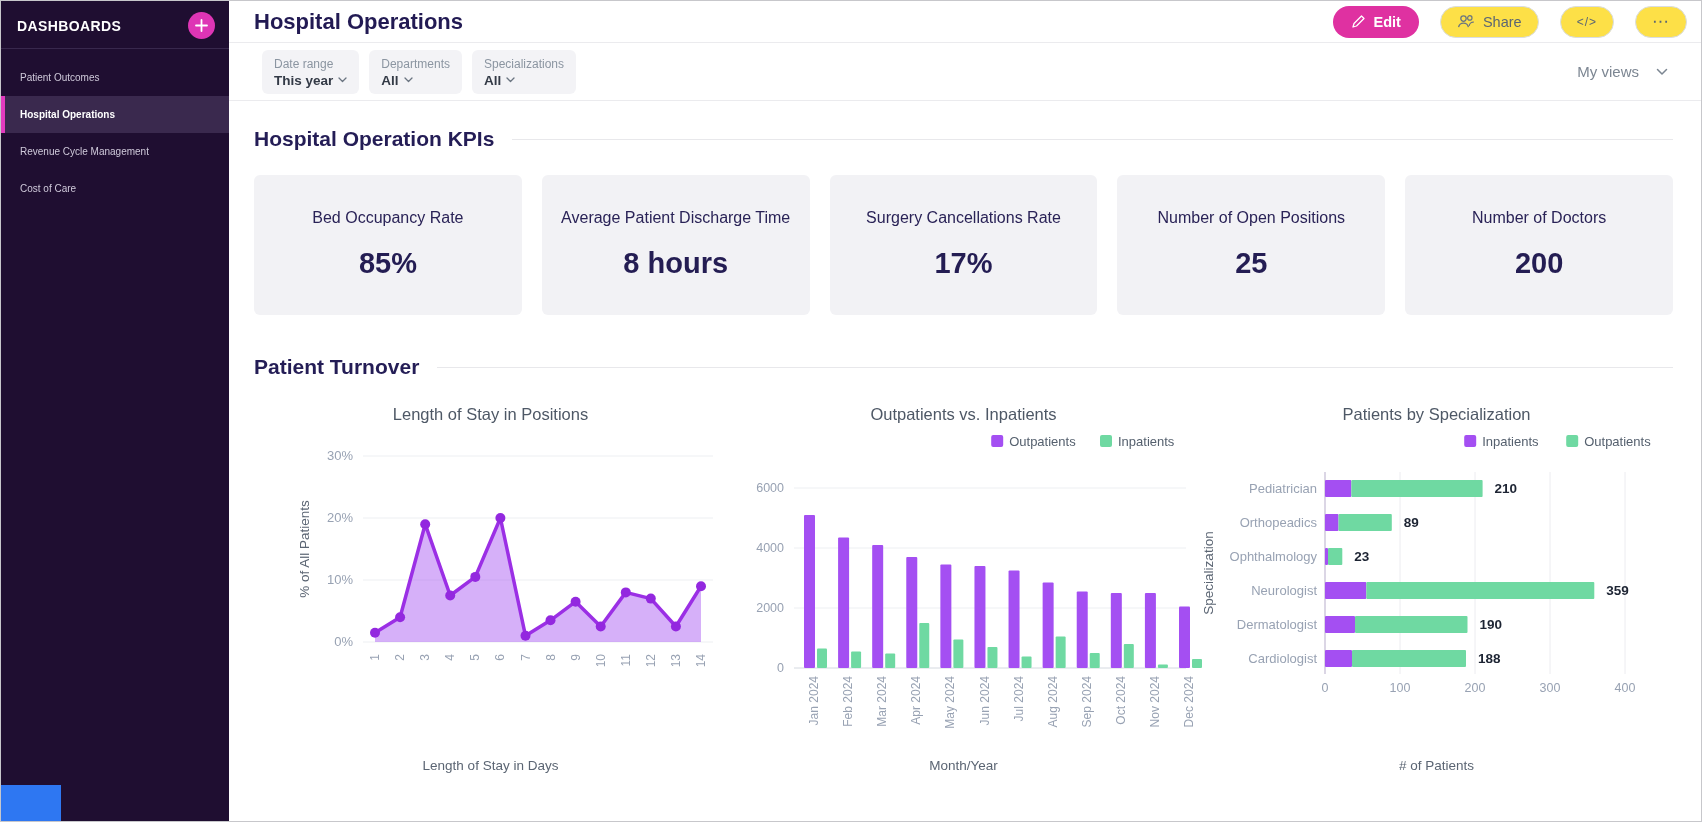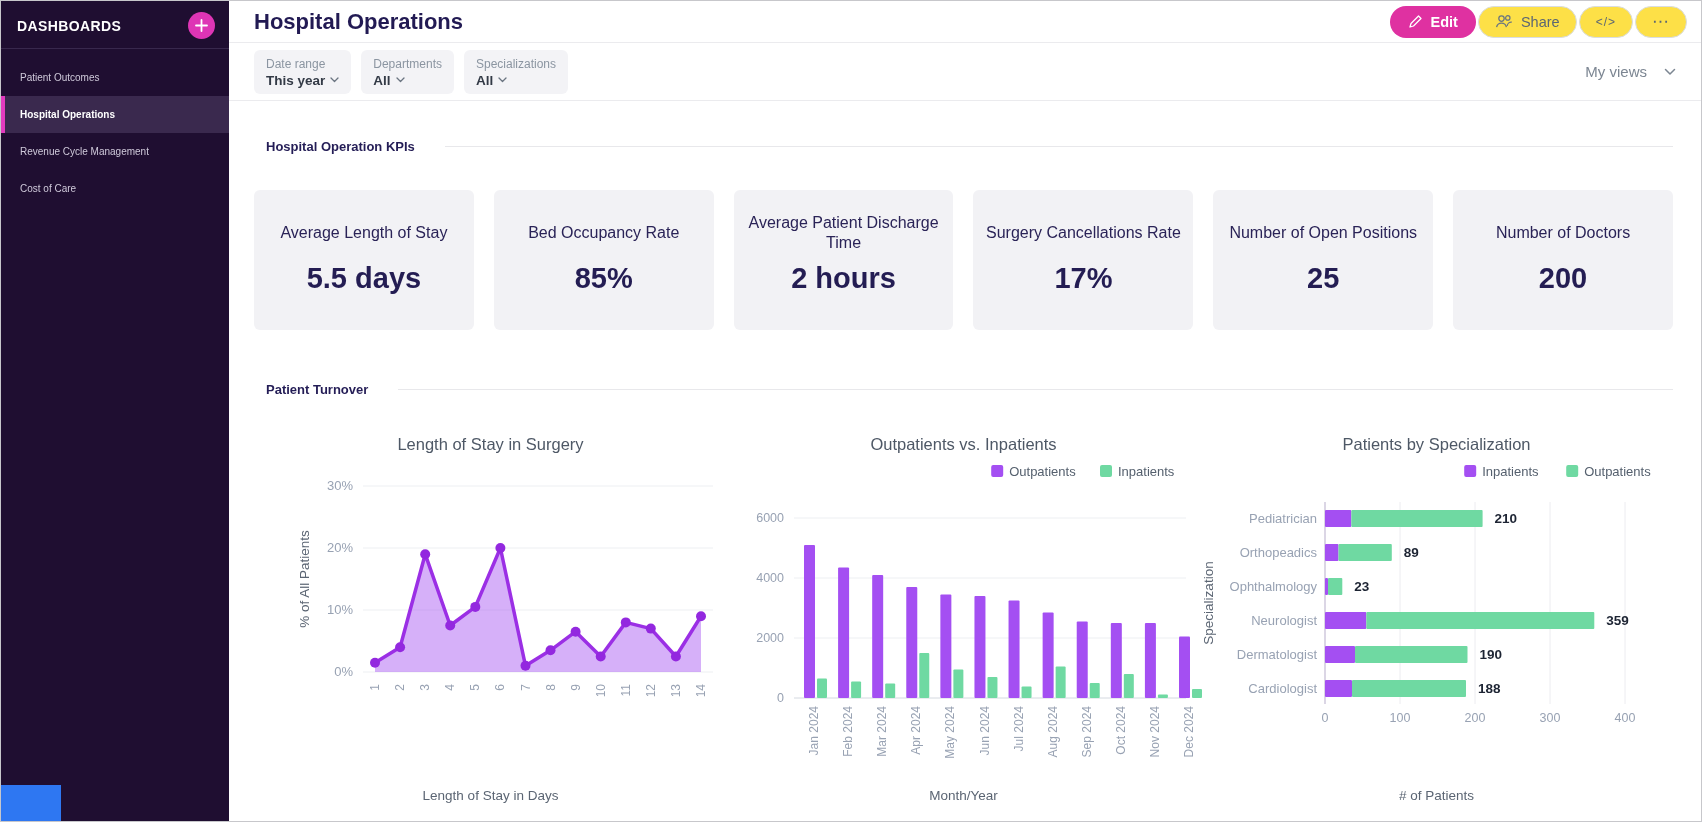--- a/index.html
+++ b/index.html
@@ -14,38 +14,38 @@
   .add-btn { width:27px; height:27px; border-radius:50%; background:#de35b5; border:none; display:flex; align-items:center; justify-content:center; cursor:pointer; padding:0; }
   .sidebar nav { margin-top:10px; }
   .side-item { height:37px; display:flex; align-items:center; padding-left:15px; font-size:10px; color:#cfc9da; border-left:4px solid transparent; cursor:pointer; }
   .side-item.active { background:#3a294e; border-left-color:#e23bbf; color:#fff; font-weight:bold; }
   .sidebar-blue { position:absolute; bottom:0; left:0; width:60px; height:36px; background:#2e77f2; cursor:pointer; }
 
   
   .main { flex:1; display:flex; flex-direction:column; min-width:0; }
   .topbar { height:42px; flex-shrink:0; display:flex; align-items:center; padding:0 14px 0 25px; border-bottom:1px solid #ebebee; }
   .topbar h1 { font-size:22px; color:#221a53; margin:0; font-weight:bold; flex:1; }
-  .topbar-actions { display:flex; gap:2px; align-items:center; }
+  .topbar-actions { display:flex; gap:21px; align-items:center; }
   .btn-edit { height:32px; border-radius:16px; background:#df31a1; color:#fff; font-weight:bold; font-size:14.5px; border:none; display:flex; align-items:center; gap:8px; padding:0 18px; cursor:pointer; }
   .btn-pill { height:32px; border-radius:16px; background:#fde047; border:1px solid #d9dde2; color:#5b6673; font-size:14.5px; display:flex; align-items:center; gap:8px; padding:0 16px; cursor:pointer; }
   .code-glyph { font-size:12px; letter-spacing:1px; }
   .more-glyph { font-size:17px; line-height:1; letter-spacing:1px; }
 
   
-  .filterbar { height:58px; flex-shrink:0; display:flex; align-items:center; padding:0 25px; border-bottom:1px solid #ebebee; }
+  .filterbar { height:58px; flex-shrink:0; display:flex; align-items:center; padding:0 33px; border-bottom:1px solid #ebebee; }
   .chips { display:flex; gap:10px; flex:1; }
   .chip { background:#f3f3f6; border-radius:6px; padding:7px 12px 6px; cursor:pointer; }
   .chip-label { font-size:12px; color:#8b95a1; margin-bottom:2px; }
   .chip-value { font-size:13.5px; font-weight:bold; color:#333a46; display:flex; align-items:center; gap:5px; }
   .my-views { display:flex; align-items:center; gap:17px; color:#7c8692; font-size:15px; cursor:pointer; }
 
   
   .content { flex:1; padding:26px 28px 0 25px; overflow:hidden; }
   .section-head { display:flex; align-items:center; }
-  .section-head h2 { font-size:13px; color:#241d56; margin:12px; font-weight:bold; }
+  .section-head h2 { font-size:21px; color:#241d56; margin:0; font-weight:bold; }
   .rule { flex:1; height:1px; background:#e8e8eb; margin-left:18px; }
   .kpi-row { display:flex; gap:20px; margin:24px 0 40px; }
   .kpi-card { flex:1; background:#f2f2f5; border-radius:6px; height:140px; display:flex; flex-direction:column; align-items:center; cursor:pointer; }
   .kpi-title { min-height:46px; display:flex; align-items:center; justify-content:center; text-align:center; font-size:16px; color:#2a2357; margin-top:20px; line-height:1.25; padding:0 12px; }
   .kpi-value { font-size:29px; font-weight:bold; color:#241d53; margin-top:6px; }
   .charts-row { display:flex; margin-top:26px; }
   .chart { flex:1; display:flex; flex-direction:column; align-items:center; min-width:0; }
   .chart-title { font-size:16.5px; color:#4e5866; margin-bottom:4px; }
   .chart-xlabel { font-size:13.5px; color:#5b6573; }
   svg text { font-family:"Liberation Sans",sans-serif; }
@@ -148,30 +148,26 @@
       </div>
     </div>
 
     <div class="content">
       <div class="section-head">
         <h2>Hospital Operation KPIs</h2>
         <div class="rule"></div>
       </div>
       <div class="kpi-row" id="kpi-row">
           <div class="kpi-card">
-            <div class="kpi-title">Average Length of Stay</div>
-            <div class="kpi-value">5.5 days</div>
-          </div>
-          <div class="kpi-card">
             <div class="kpi-title">Bed Occupancy Rate</div>
             <div class="kpi-value">85%</div>
           </div>
           <div class="kpi-card">
             <div class="kpi-title">Average Patient Discharge Time</div>
-            <div class="kpi-value">2 hours</div>
+            <div class="kpi-value">8 hours</div>
           </div>
           <div class="kpi-card">
             <div class="kpi-title">Surgery Cancellations Rate</div>
             <div class="kpi-value">17%</div>
           </div>
           <div class="kpi-card">
             <div class="kpi-title">Number of Open Positions</div>
             <div class="kpi-value">25</div>
           </div>
           <div class="kpi-card">
@@ -179,21 +175,21 @@
             <div class="kpi-value">200</div>
           </div>
         </div>
 
       <div class="section-head">
         <h2>Patient Turnover</h2>
         <div class="rule"></div>
       </div>
       <div class="charts-row" id="charts-row">
           <div class="chart">
-            <div class="chart-title">Length of Stay in Surgery</div>
+            <div class="chart-title">Length of Stay in Positions</div>
             <svg viewBox="0 0 480 330" width="480" height="330">
               <line x1="112" y1="214" x2="462" y2="214" stroke="#edeff2" stroke-width="1"></line>
               <text x="102" y="218" text-anchor="end" font-size="13" fill="#98a2b3">0%</text>
               <line x1="112" y1="152" x2="462" y2="152" stroke="#edeff2" stroke-width="1"></line>
               <text x="102" y="156" text-anchor="end" font-size="13" fill="#98a2b3">10%</text>
               <line x1="112" y1="90" x2="462" y2="90" stroke="#edeff2" stroke-width="1"></line>
               <text x="102" y="94" text-anchor="end" font-size="13" fill="#98a2b3">20%</text>
               <line x1="112" y1="28" x2="462" y2="28" stroke="#edeff2" stroke-width="1"></line>
               <text x="102" y="32" text-anchor="end" font-size="13" fill="#98a2b3">30%</text>
               <text x="0" y="0" text-anchor="middle" font-size="13.5" fill="#5b6573" transform="translate(58,121) rotate(-90)">% of All Patients</text>

